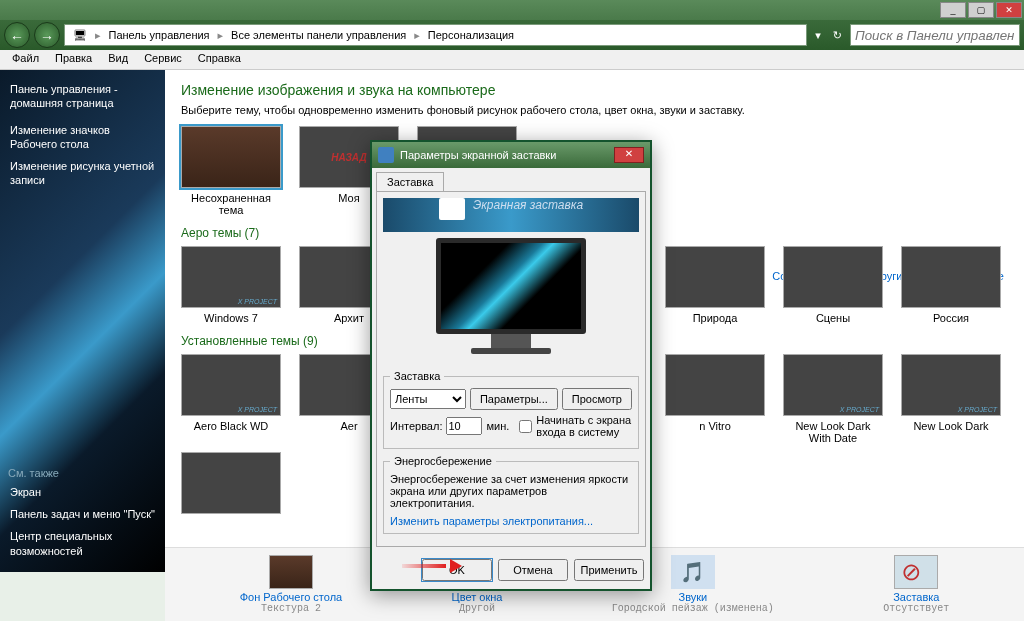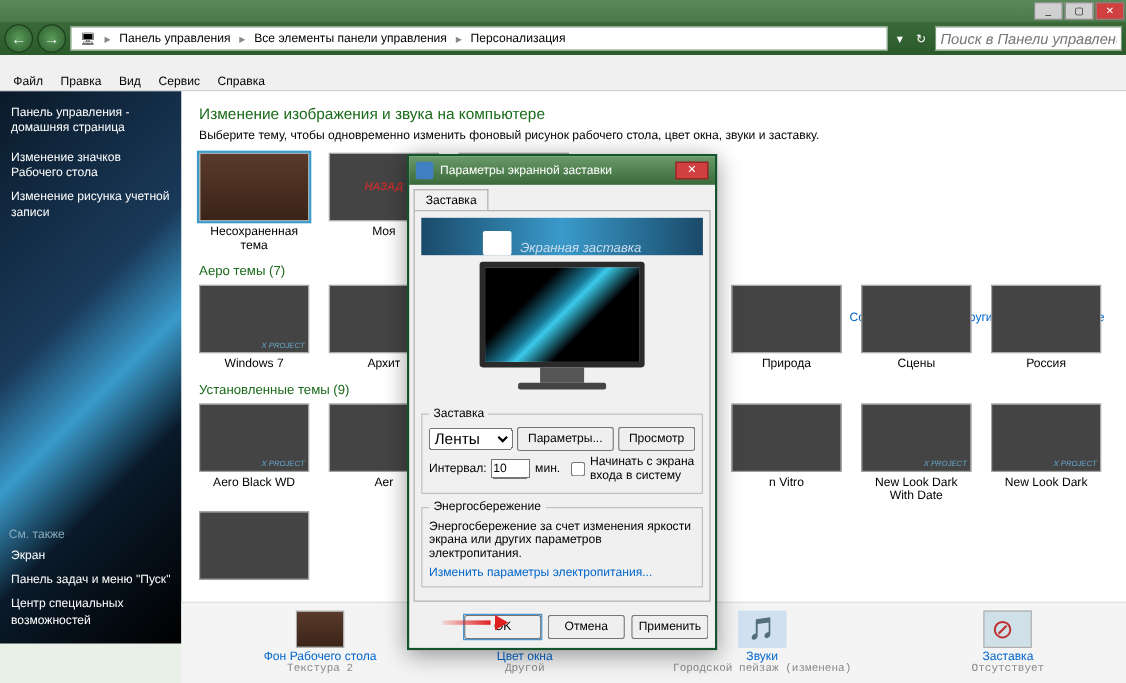--- a/index.html
+++ b/index.html
@@ -12,21 +12,21 @@
 
 
 .addressbar { height: 30px; background: linear-gradient(#3a6a3a, #2a5a2a); display: flex; align-items: center; padding: 0 4px; gap: 4px; }
 .navbtn { width: 26px; height: 26px; border-radius: 50%; background: radial-gradient(#5a9a5a, #2a5a2a); border: 1px solid #1a3a1a; display: flex; align-items: center; justify-content: center; color: #fff; font-size: 14px; cursor: pointer; }
 .breadcrumb { flex: 1; height: 22px; background: #fff; border: 1px solid #7a9a7a; display: flex; align-items: center; padding: 0 4px; font-size: 11px; }
 .breadcrumb span { padding: 0 4px; }
 .breadcrumb .sep { color: #888; }
 .searchbox { width: 170px; height: 22px; background: #fff; border: 1px solid #7a9a7a; padding: 0 4px; font-style: italic; color: #888; }
 
 
-.menubar { height: 20px; background: #f0f0f0; border-bottom: 1px solid #ccc; display: flex; padding: 16px 4px; }
+.menubar { height: 20px; background: #f0f0f0; border-bottom: 1px solid #ccc; display: flex; padding: 0 4px; }
 .menubar span { padding: 2px 8px; cursor: pointer; }
 
 
 .main { display: flex; height: 502px; }
 .sidebar { width: 165px; background: linear-gradient(135deg, #0a1a2a 0%, #1a3a5a 40%, #3a9aca 55%, #0a1a2a 70%, #000 100%); color: #fff; padding: 8px; font-size: 11px; position: relative; }
 .sidebar .item { padding: 4px 2px; cursor: pointer; line-height: 1.3; }
 .sidebar .heading { font-weight: normal; margin-bottom: 4px; }
 .sidebar .section-bottom { position: absolute; bottom: 10px; left: 8px; right: 8px; margin-top: 40px; }
 .sidebar .section-bottom .ghead { color: #8ab; margin-bottom: 2px; }
 
@@ -60,31 +60,31 @@
 .footer .fsub { color: #888; font-size: 10px; font-family: Liberation Mono, monospace; }
 
 
 .dialog { position: absolute; left: 370px; top: 140px; width: 282px; background: #f0f0f0; border: 2px solid #14532d; box-shadow: 0 4px 20px rgba(0,0,0,0.4); z-index: 100; }
 .dlg-title { height: 26px; background: linear-gradient(#6a9a6a, #3a6a3a); color: #fff; display: flex; align-items: center; padding: 0 6px; font-size: 11px; }
 .dlg-title .dlgicon { width: 16px; height: 16px; background: #4080c0; margin-right: 6px; border-radius: 2px; }
 .dlg-title .dlgclose { margin-left: auto; width: 30px; height: 16px; background: #d04040; border: 1px solid #802020; color: #fff; text-align: center; font-size: 10px; cursor: pointer; }
 .dlg-tabs { padding: 4px 4px 0; }
 .dlg-tab { display: inline-block; padding: 3px 10px; background: #f0f0f0; border: 1px solid #aaa; border-bottom: none; font-size: 11px; }
 .dlg-body { border: 1px solid #aaa; margin: 0 4px 4px; padding: 6px; background: #f0f0f0; }
-.banner { height: 34px; background: linear-gradient(90deg,#1a4a6a,#3a9aca,#1a4a6a); color: #cde; display: flex; align-items: flex-end; justify-content: center; font-style: italic; font-size: 12px; margin-bottom: 0; }
+.banner { height: 34px; background: linear-gradient(90deg,#1a4a6a,#3a9aca,#1a4a6a); color: #cde; display: flex; align-items: flex-start; justify-content: center; font-style: italic; font-size: 12px; margin-bottom: 0; }
 .banner .bicon { width: 26px; height: 22px; background: #fff; margin-right: 8px; border-radius: 2px; }
 .monitor { width: 160px; height: 120px; margin: 6px auto 12px; position: relative; }
 .monitor .screen { width: 150px; height: 96px; background: linear-gradient(135deg,#000 30%,#1a7a9a 45%,#3acaea 50%,#000 65%); border: 5px solid #2a2a2a; border-radius: 3px; margin: 0 auto; }
 .monitor .stand { width: 40px; height: 14px; background: #555; margin: 0 auto; }
 .monitor .base { width: 80px; height: 6px; background: #444; margin: 0 auto; border-radius: 2px; }
 
 fieldset { border: 1px solid #bbb; padding: 6px; margin-bottom: 6px; font-size: 11px; }
 fieldset legend { padding: 0 4px; }
 .frow { display: flex; align-items: center; gap: 4px; margin-bottom: 4px; }
-.frow select { flex: 1; height: 20px; font-size: 14px; }
+.frow select { flex: 1; height: 20px; font-size: 11px; }
 .frow button { height: 22px; padding: 0 8px; font-size: 11px; cursor: pointer; }
 .frow input[type=number] { width: 36px; height: 18px; font-size: 11px; }
 .frow input[type=checkbox] { margin-left: 6px; }
 .link { color: #0066cc; cursor: pointer; font-size: 11px; }
 .dlg-buttons { display: flex; justify-content: flex-end; gap: 6px; padding: 8px 6px; position: relative; }
 .dlg-buttons button { width: 70px; height: 22px; font-size: 11px; cursor: pointer; }
 .dlg-buttons .ok { outline: 1px solid #3a8aca; }
 .arrow { position: absolute; left: 30px; top: 10px; width: 60px; height: 10px; }
 .arrow::before { content:''; position:absolute; left:0; top:3px; width:44px; height:4px; background: linear-gradient(90deg, rgba(255,0,0,0.1), #e02020); }
 .arrow::after { content:''; position:absolute; right:0; top:-2px; border-left:12px solid #e02020; border-top:7px solid transparent; border-bottom:7px solid transparent; }

